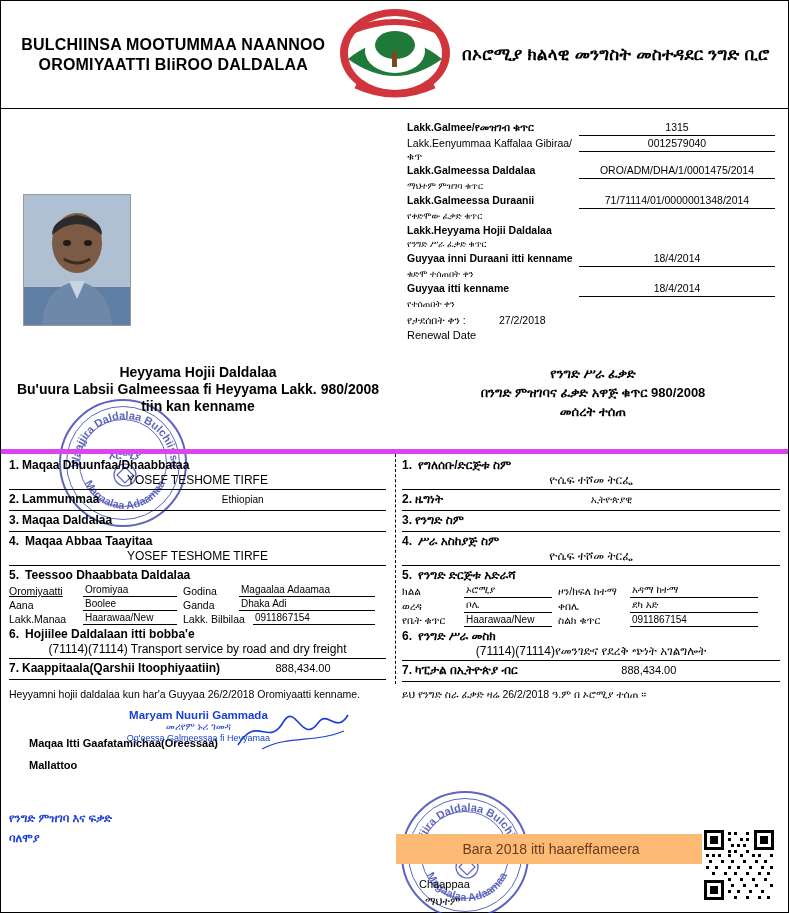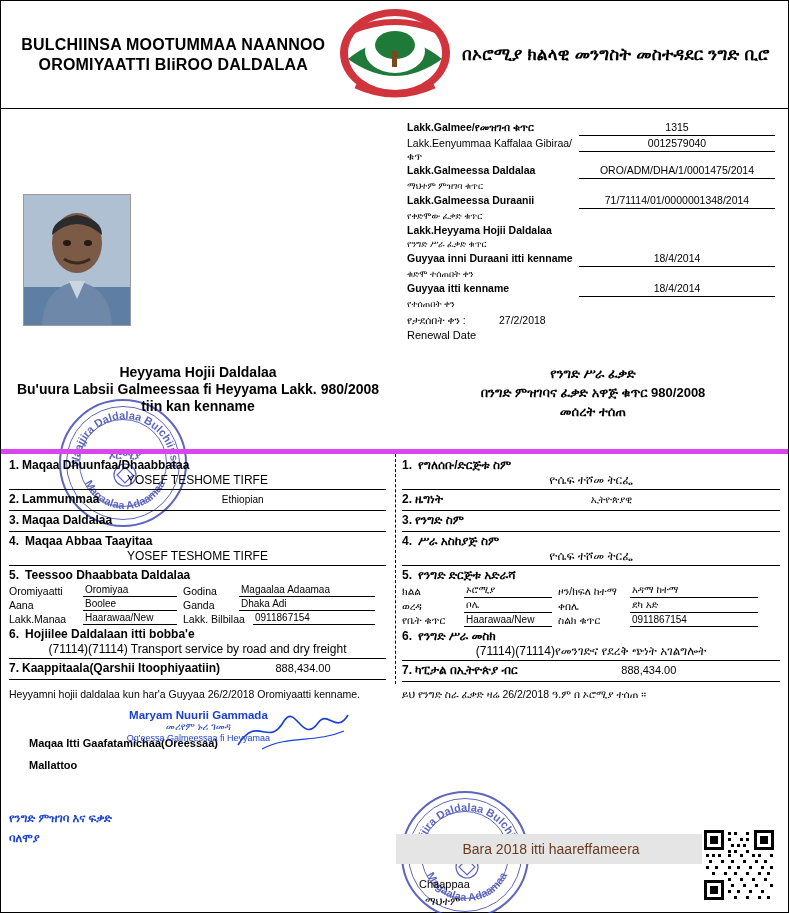--- a/index.html
+++ b/index.html
@@ -127,21 +127,21 @@
   .stamp2 { left: 400px; top: 790px; width: 128px; height: 128px; }
 
   .sig-scribble { position: absolute; pointer-events:none; }
 
   
   .qr { position: absolute; right: 12px; bottom: 10px; width: 74px; height: 74px; }
 
   
   .renew-banner {
     position: absolute; left: 395px; bottom: 48px; width: 310px; height: 30px;
-    background: #e5e5e5; display:flex; align-items:center; justify-content:center;
+    background: #fdba74; display:flex; align-items:center; justify-content:center;
     color:#6b3a1e; font-size: 14px;
   }
 </style>
 </head>
 <body>
 
 <div class="page">
 
   <div class="header">
     <div class="header-left">BULCHIINSA MOOTUMMAA NAANNOO OROMIYAATTI BliROO DALDALAA</div>
@@ -297,21 +297,21 @@
           </div>
         </div>
 
         <div class="item">
           <div style="padding-bottom:2px;">
             <span class="item-head">5.</span>
             <span class="item-head" style="margin-left:3px;">Teessoo Dhaabbata Daldalaa</span>
           </div>
           <div class="addr">
             <div class="addr-row">
-              <span class="addr-lbl" style="width:74px;">Oromiyaatti</span>
+              <span class="addr-lbl" style="width:74px;text-decoration:underline;">Oromiyaatti</span>
               <span class="addr-cell" style="width:94px;">Oromiyaa</span>
               <span class="addr-lbl" style="width:62px; padding-left:6px;">Godina</span>
               <span class="addr-cell" style="width:136px;">Magaalaa Adaamaa</span>
             </div>
             <div class="addr-row">
               <span class="addr-lbl" style="width:74px;">Aana</span>
               <span class="addr-cell" style="width:94px;">Boolee</span>
               <span class="addr-lbl" style="width:62px; padding-left:6px;">Ganda</span>
               <span class="addr-cell" style="width:136px;">Dhaka Adi</span>
             </div>

